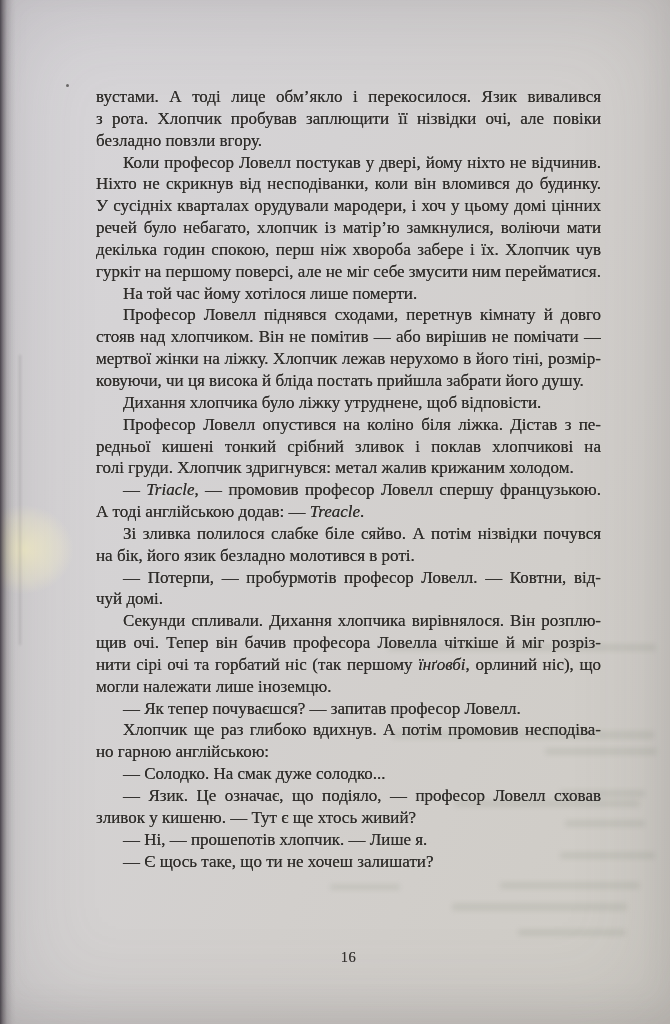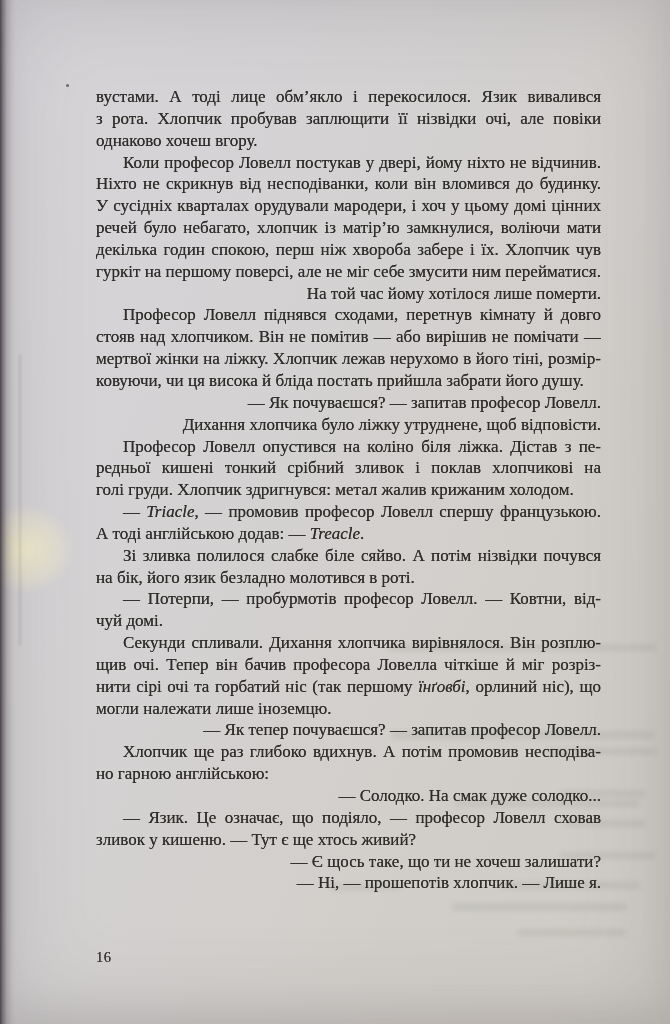--- a/index.html
+++ b/index.html
@@ -21,26 +21,26 @@
     background:#3c3a38;opacity:0.7;}
   .ghost{position:absolute;height:7px;border-radius:3px;pointer-events:none;
     background:rgba(134,144,124,0.17);filter:blur(2.5px);}
 
   .text-block{
     position:absolute;left:96px;top:86px;width:505px;
     font-size:17px;color:#2f2d2a;
     text-shadow:0 0 0.4px rgba(47,45,42,0.85);
   }
   .line{height:21.85px;line-height:21.85px;overflow:hidden;white-space:normal;}
-  .line.ind{text-indent:27px;text-align:right;}
+  .line.ind{text-indent:27px;}
   .line.just{text-align:justify;text-align-last:justify;text-justify:inter-word;}
   .line i{font-style:italic;}
 
   .folio{
-    position:absolute;left:96px;top:949px;width:505px;text-align:left;
+    position:absolute;left:96px;top:949px;width:505px;text-align:center;
     font-size:14.5px;color:#35332f;letter-spacing:0.5px;
     text-shadow:0 0 0.4px rgba(47,45,42,0.8);
   }
 </style>
 </head>
 <body>
 
 <div class="page">
 
   <div class="flare"></div>
@@ -55,54 +55,53 @@
   <div class="ghost" style="left:565px;top:820px;width:80px;"></div>
   <div class="ghost" style="left:560px;top:852px;width:95px;"></div>
   <div class="ghost" style="left:500px;top:882px;width:140px;"></div>
   <div class="ghost" style="left:330px;top:884px;width:70px;height:6px;"></div>
   <div class="ghost" style="left:452px;top:903px;width:175px;height:8px;"></div>
   <div class="ghost" style="left:518px;top:929px;width:108px;"></div>
 
   <div class="text-block">
       <div class="line just"><span>вустами. А тоді лице обм’якло і перекосилося. Язик вивалився</span></div>
       <div class="line just"><span>з рота. Хлопчик пробував заплющити її нізвідки очі, але повіки</span></div>
-      <div class="line"><span>однаково хочеш вгору.</span></div>
+      <div class="line"><span>безладно повзли вгору.</span></div>
       <div class="line ind just"><span>Коли професор Ловелл постукав у двері, йому ніхто не відчинив.</span></div>
       <div class="line just"><span>Ніхто не скрикнув від несподіванки, коли він вломився до будинку.</span></div>
       <div class="line just"><span>У сусідніх кварталах орудували мародери, і хоч у цьому домі цінних</span></div>
       <div class="line just"><span>речей було небагато, хлопчик із матір’ю замкнулися, воліючи мати</span></div>
       <div class="line just"><span>декілька годин спокою, перш ніж хвороба забере і їх. Хлопчик чув</span></div>
       <div class="line"><span>гуркіт на першому поверсі, але не міг себе змусити ним перейматися.</span></div>
       <div class="line ind"><span>На той час йому хотілося лише померти.</span></div>
       <div class="line ind just"><span>Професор Ловелл піднявся сходами, перетнув кімнату й довго</span></div>
       <div class="line just"><span>стояв над хлопчиком. Він не помітив — або вирішив не помічати —</span></div>
       <div class="line just"><span>мертвої жінки на ліжку. Хлопчик лежав нерухомо в його тіні, розмір-</span></div>
       <div class="line"><span>ковуючи, чи ця висока й бліда постать прийшла забрати його душу.</span></div>
-      <div class="line ind"><span>— Як почуваєшся? — запитав професор Ловелл.</span></div>
       <div class="line ind"><span>Дихання хлопчика було ліжку утруднене, щоб відповісти.</span></div>
       <div class="line ind just"><span>Професор Ловелл опустився на коліно біля ліжка. Дістав з пе-</span></div>
       <div class="line just"><span>редньої кишені тонкий срібний зливок і поклав хлопчикові на</span></div>
       <div class="line"><span>голі груди. Хлопчик здригнувся: метал жалив крижаним холодом.</span></div>
       <div class="line ind just"><span>— </span><i>Triacle</i><span>, — промовив професор Ловелл спершу французькою.</span></div>
       <div class="line"><span>А тоді англійською додав: — </span><i>Treacle</i><span>.</span></div>
       <div class="line ind just"><span>Зі зливка полилося слабке біле сяйво. А потім нізвідки почувся</span></div>
       <div class="line"><span>на бік, його язик безладно молотився в роті.</span></div>
       <div class="line ind just"><span>— Потерпи, — пробурмотів професор Ловелл. — Ковтни, від-</span></div>
       <div class="line"><span>чуй домі.</span></div>
       <div class="line ind just"><span>Секунди спливали. Дихання хлопчика вирівнялося. Він розплю-</span></div>
       <div class="line just"><span>щив очі. Тепер він бачив професора Ловелла чіткіше й міг розріз-</span></div>
       <div class="line just"><span>нити сірі очі та горбатий ніс (так першому </span><i>їнґовбі</i><span>, орлиний ніс), що</span></div>
       <div class="line"><span>могли належати лише іноземцю.</span></div>
       <div class="line ind"><span>— Як тепер почуваєшся? — запитав професор Ловелл.</span></div>
       <div class="line ind just"><span>Хлопчик ще раз глибоко вдихнув. А потім промовив несподіва-</span></div>
       <div class="line"><span>но гарною англійською:</span></div>
       <div class="line ind"><span>— Солодко. На смак дуже солодко...</span></div>
       <div class="line ind just"><span>— Язик. Це означає, що подіяло, — професор Ловелл сховав</span></div>
       <div class="line"><span>зливок у кишеню. — Тут є ще хтось живий?</span></div>
+      <div class="line ind"><span>— Ні, — прошепотів хлопчик. — Лише я.</span></div>
       <div class="line ind"><span>— Є щось таке, що ти не хочеш залишати?</span></div>
-      <div class="line ind"><span>— Ні, — прошепотів хлопчик. — Лише я.</span></div>
     </div>
 
   <div class="folio">16</div>
 
   <div class="left-edge"></div>
   <div class="vignette"></div>
 </div>
 
 </body></html>

